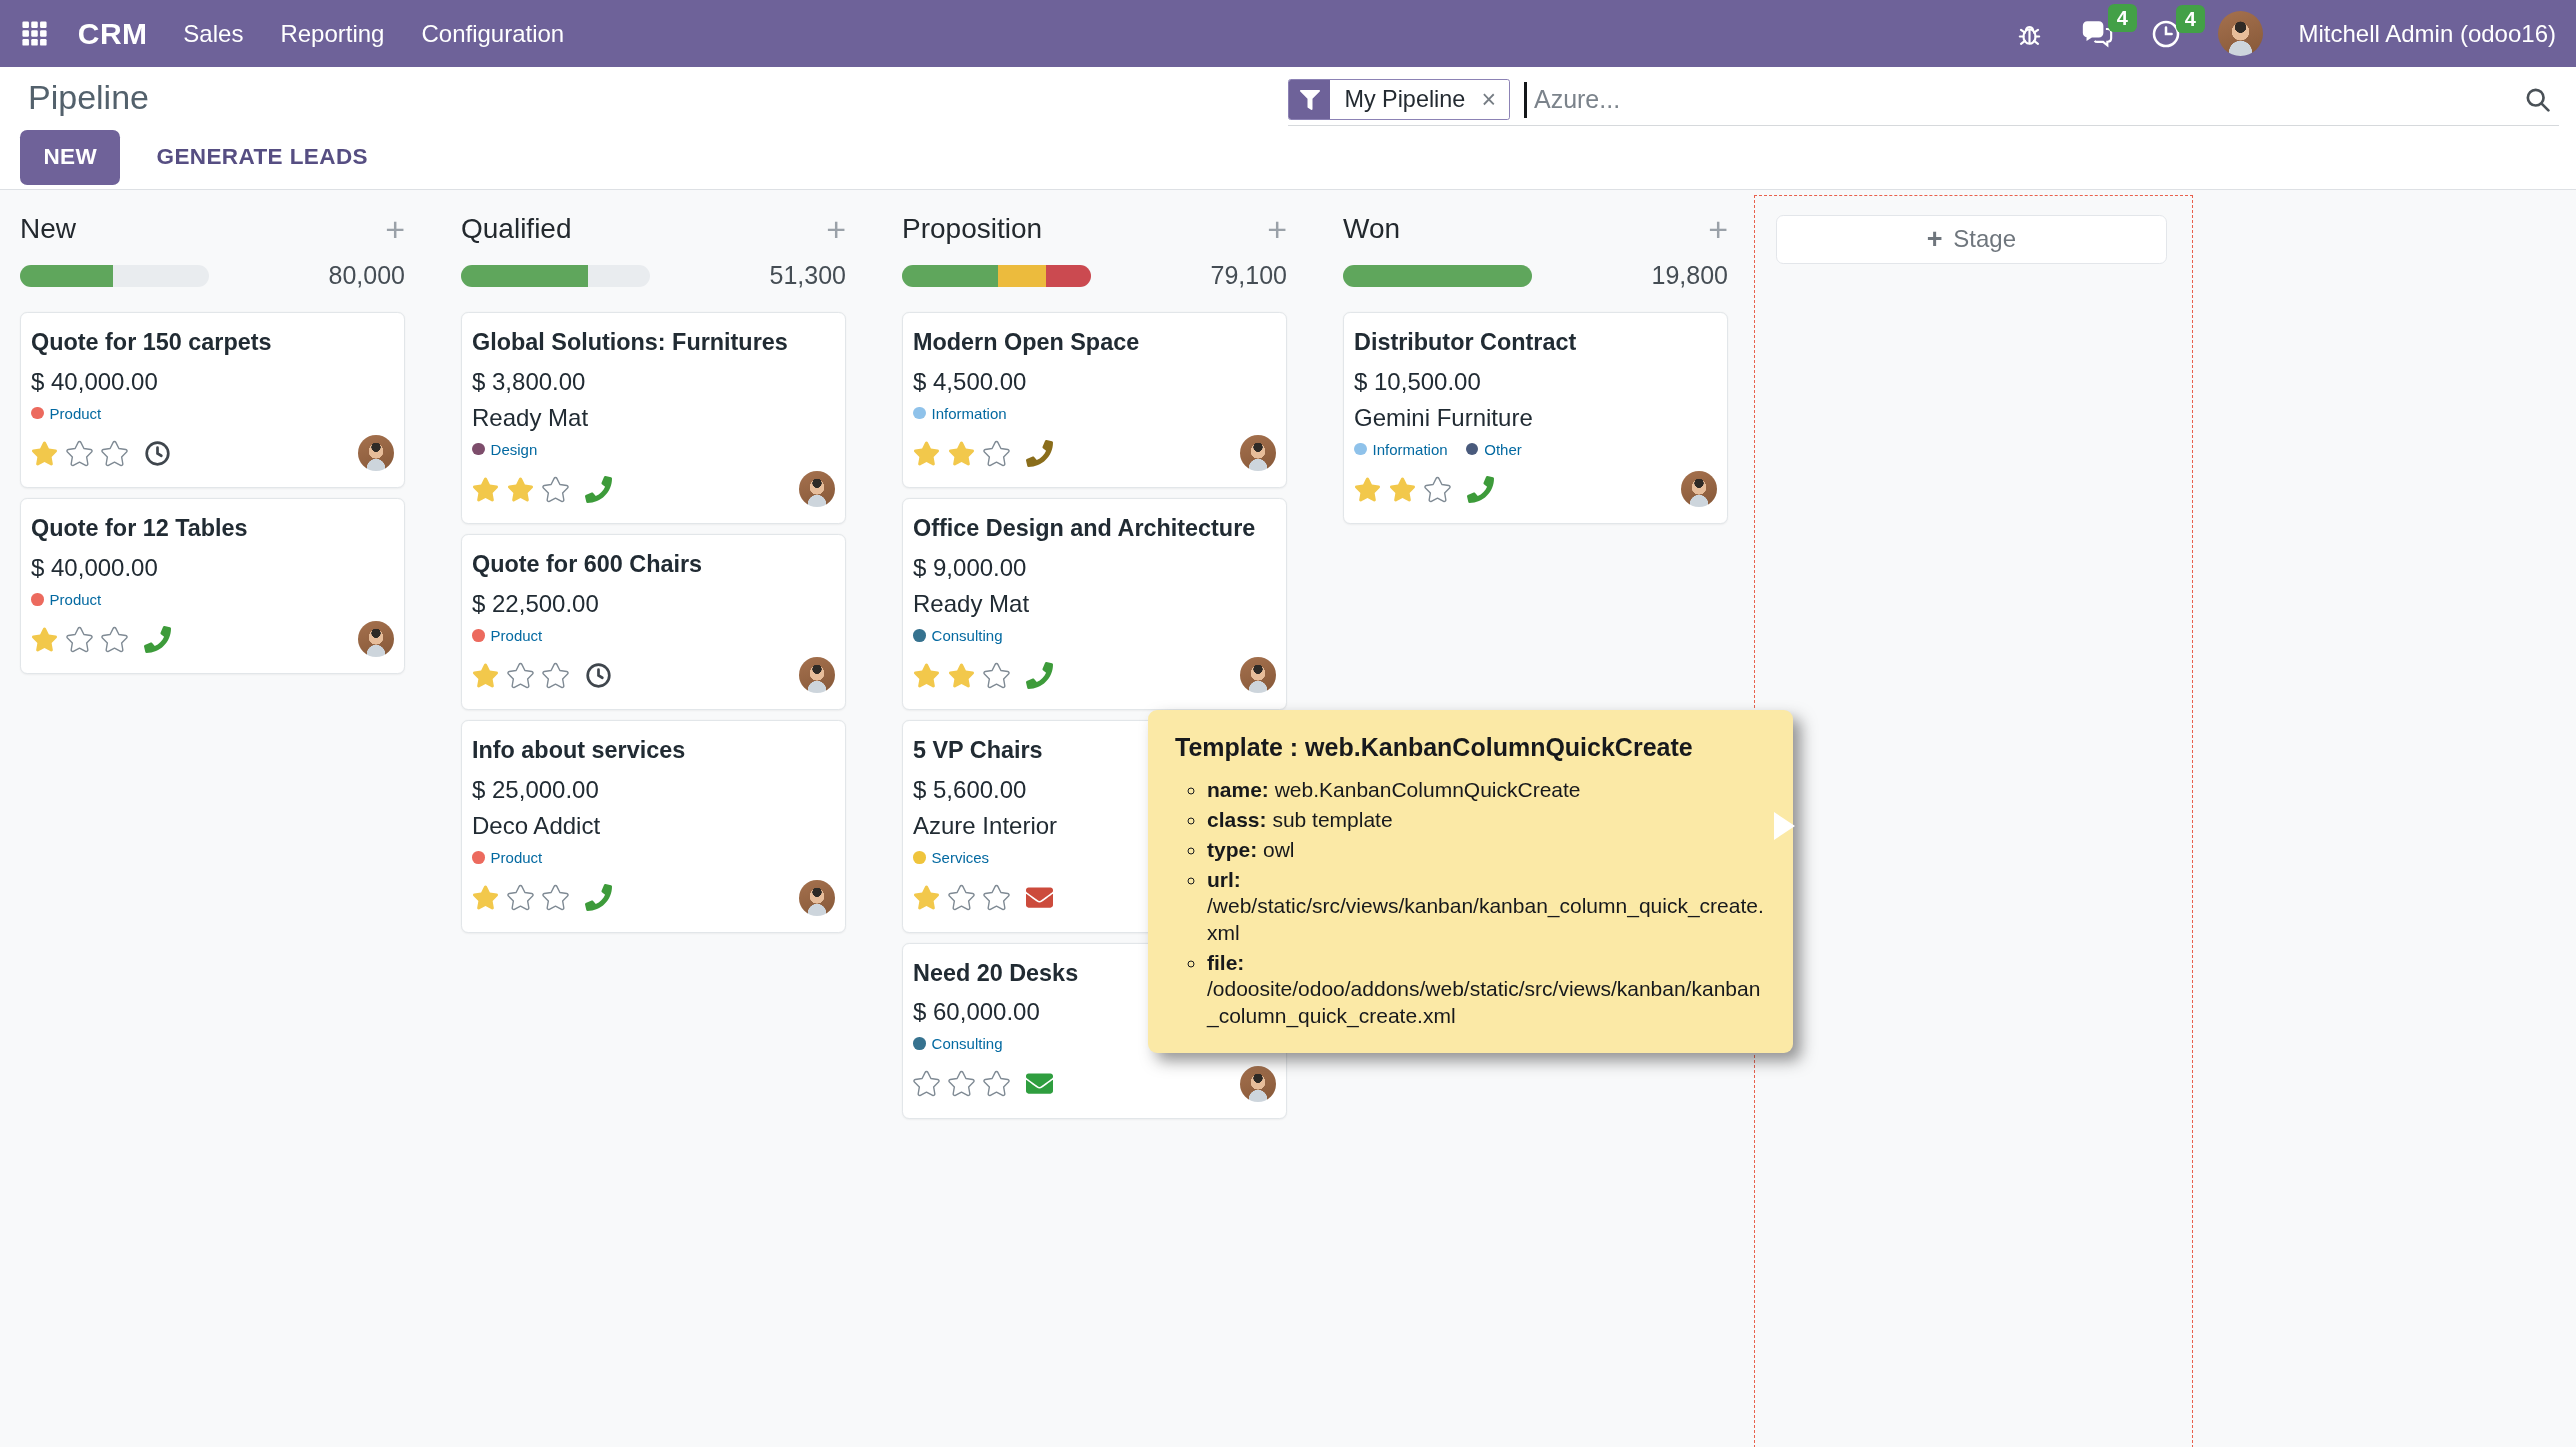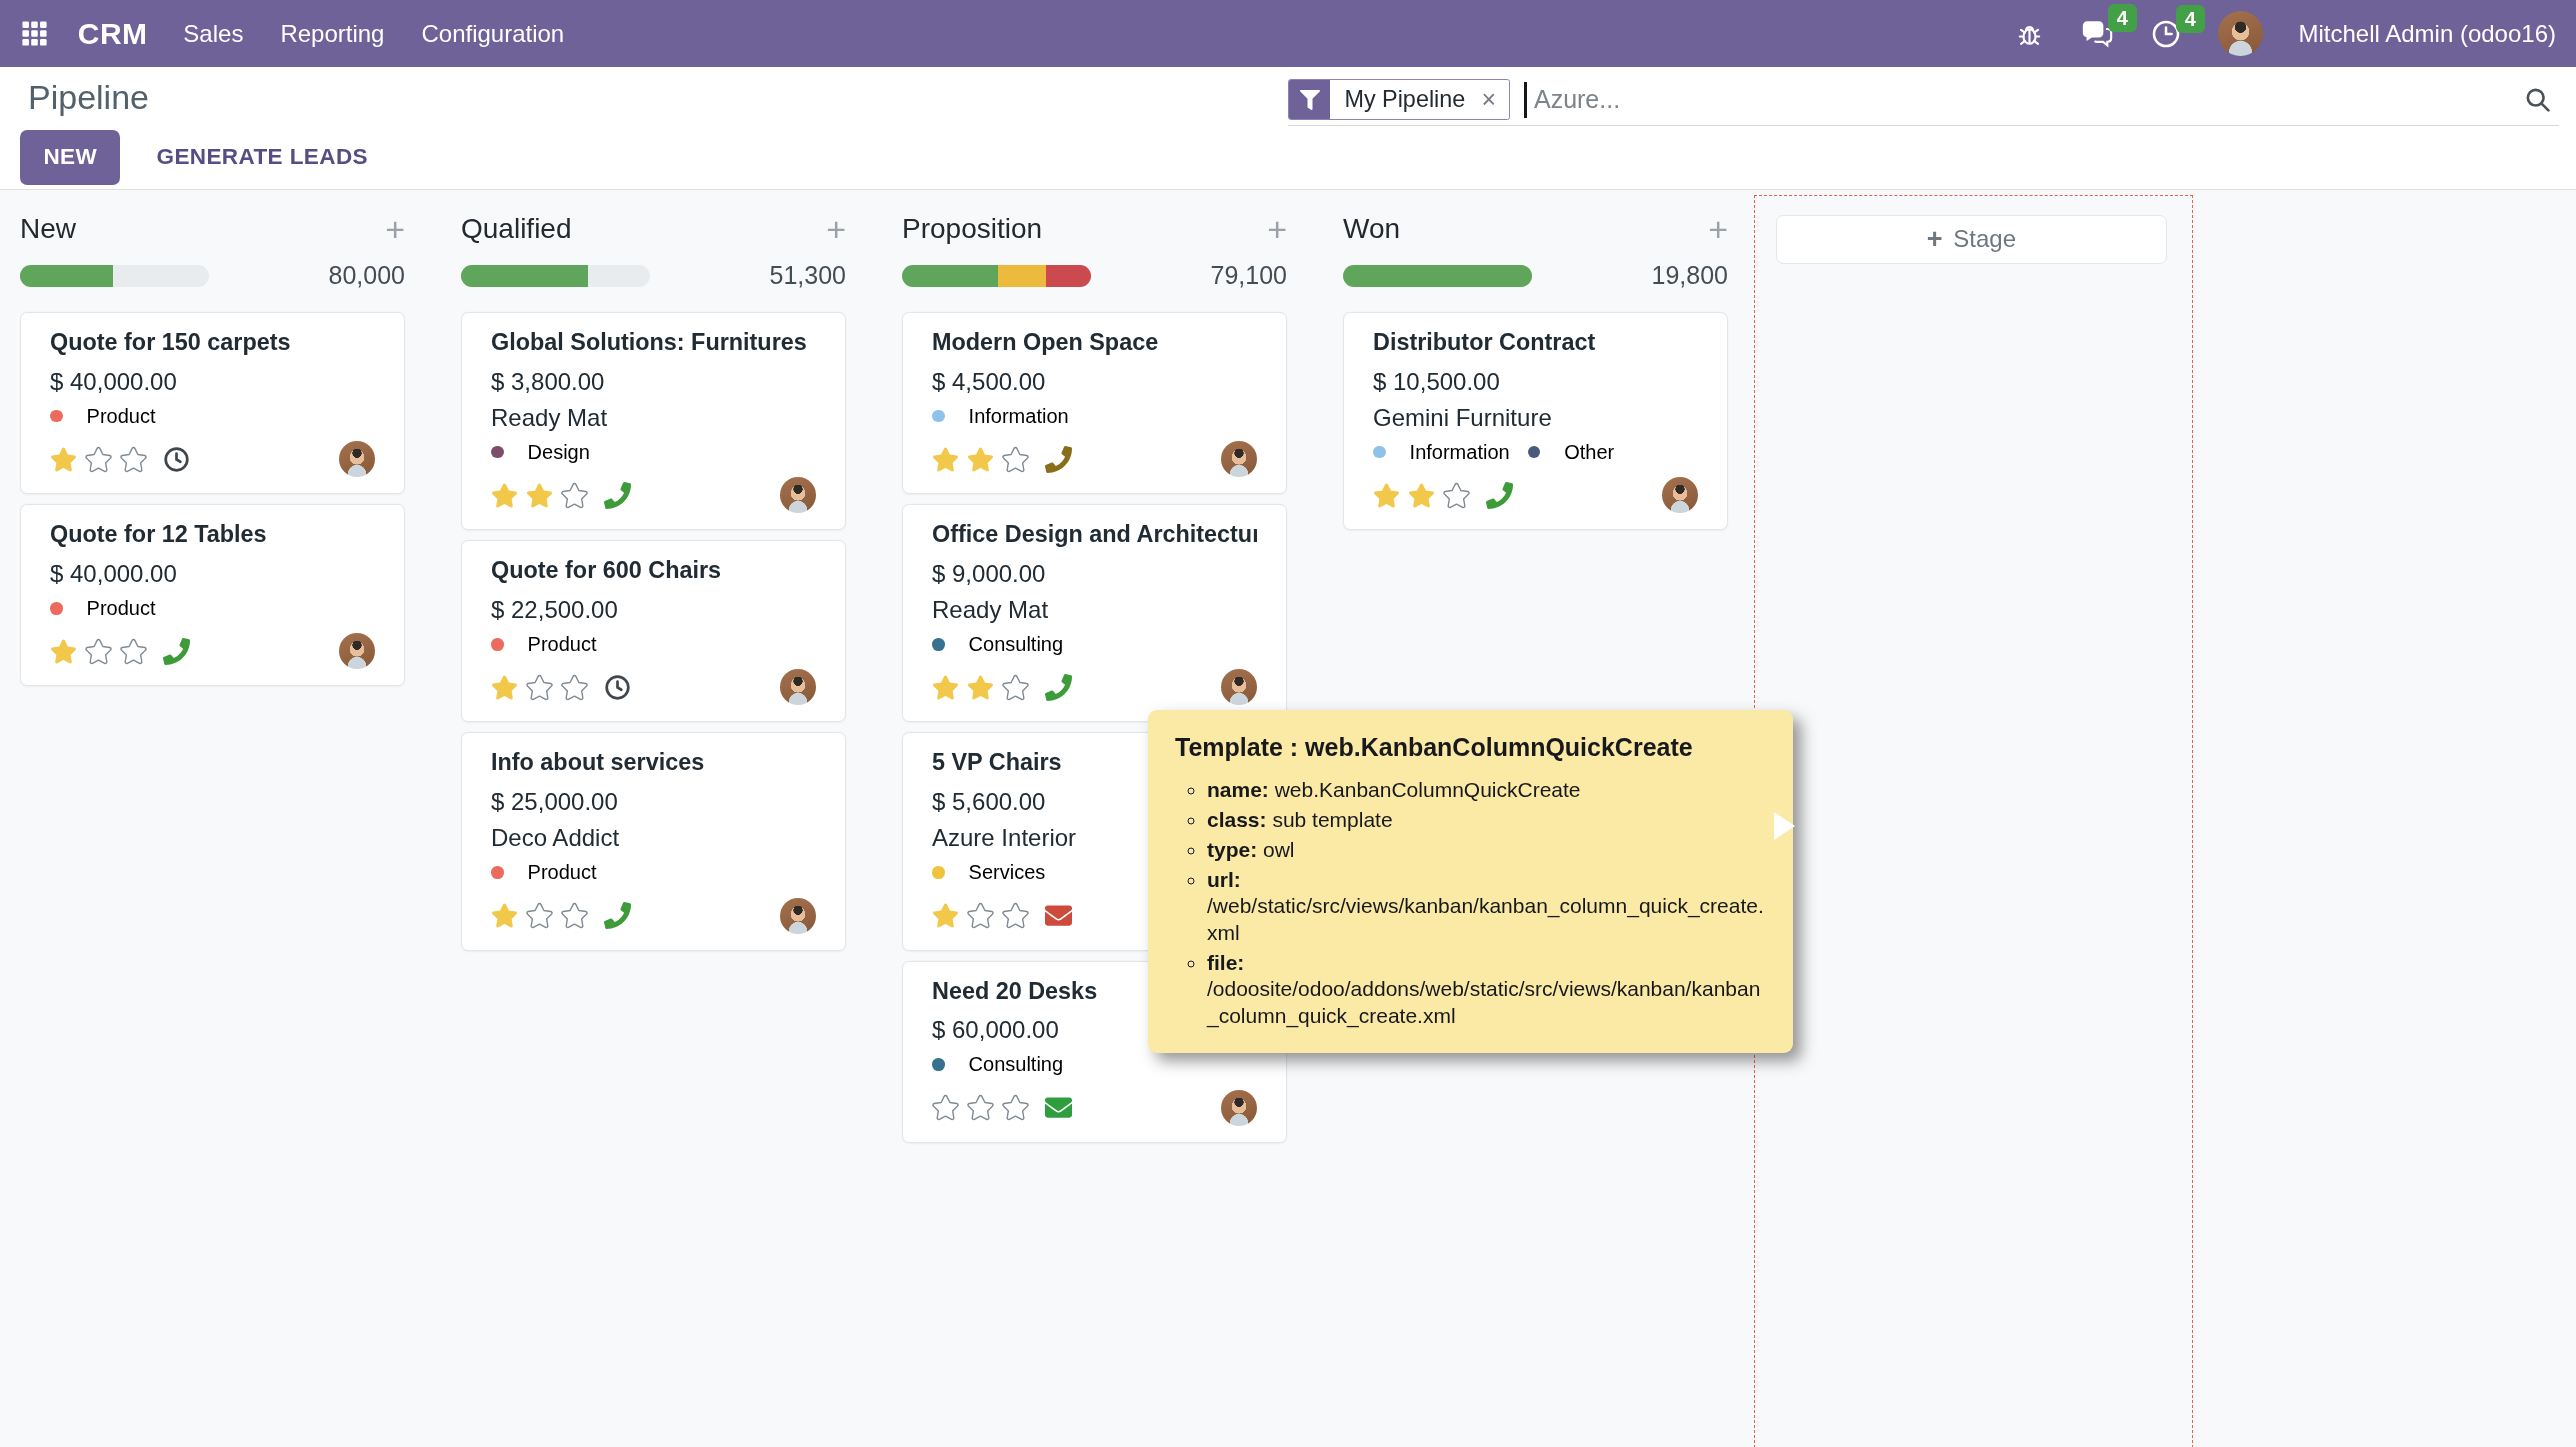--- a/index.html
+++ b/index.html
@@ -49,26 +49,26 @@
   .board { position:relative; height:1257px; background:#f8f9fa; padding:23.4px 0 0 20px; display:flex; gap:56px; align-items:flex-start; }
   .col { width:385px; flex:0 0 385px; }
   .col-head { display:flex; align-items:center; justify-content:space-between; }
   .col-title { font-size:28px; color:#23292e; font-weight:500; }
   .col-add { font-size:34px; color:#9aa1a8; line-height:.8; cursor:pointer; }
   .col-progress { display:flex; align-items:center; margin-top:16px; }
   .pbar { width:189px; height:22.5px; border-radius:11.7px; background:#e9ecef; overflow:hidden; display:flex; cursor:pointer; }
   .pseg { height:100%; }
   .col-amount { margin-left:auto; font-size:25px; color:#454d54; }
   .cards { margin-top:21.6px; display:flex; flex-direction:column; gap:10px; }
-  .card { background:#fff; border:0.9px solid #e2e6e9; border-radius:7.2px; padding:16px 29px; box-shadow:0 0.9px 1.8px rgba(0,0,0,.05); cursor:pointer; }
+  .card { background:#fff; border:0.9px solid #e2e6e9; border-radius:7.2px; padding:16px 10px; box-shadow:0 0.9px 1.8px rgba(0,0,0,.05); cursor:pointer; }
   .c-title { font-size:23.4px; font-weight:700; color:#212b33; white-space:nowrap; overflow:hidden; }
   .c-amount { font-size:24px; color:#212b33; margin-top:11.7px; }
   .c-partner { font-size:24px; color:#212b33; margin-top:8px; }
   .c-tags { display:flex; align-items:center; gap:18px; margin-top:9px; }
-  .tag { display:flex; align-items:center; gap:24px; font-size:20px; color:#000000; }
+  .tag { display:flex; align-items:center; gap:6px; font-size:15px; color:#0369a1; }
   .dot { width:12.6px; height:12.6px; border-radius:50%; flex:0 0 12.6px; }
   .c-foot { display:flex; align-items:center; margin-top:13.5px; }
   .stars { display:flex; gap:8px; align-items:center; }
   .star { display:flex; cursor:pointer; }
   .activity { margin-left:16px; display:flex; cursor:pointer; }
   .avatar-sm { margin-left:auto; width:36px; height:36px; border-radius:50%;
     background:
       radial-gradient(circle at 50% 34%, #2e2a26 0 15%, rgba(0,0,0,0) 16%),
       radial-gradient(circle at 50% 45%, #e7bd9a 0 27%, rgba(0,0,0,0) 28%),
       radial-gradient(circle at 50% 92%, #cdd5dc 0 24%, rgba(0,0,0,0) 25%),

